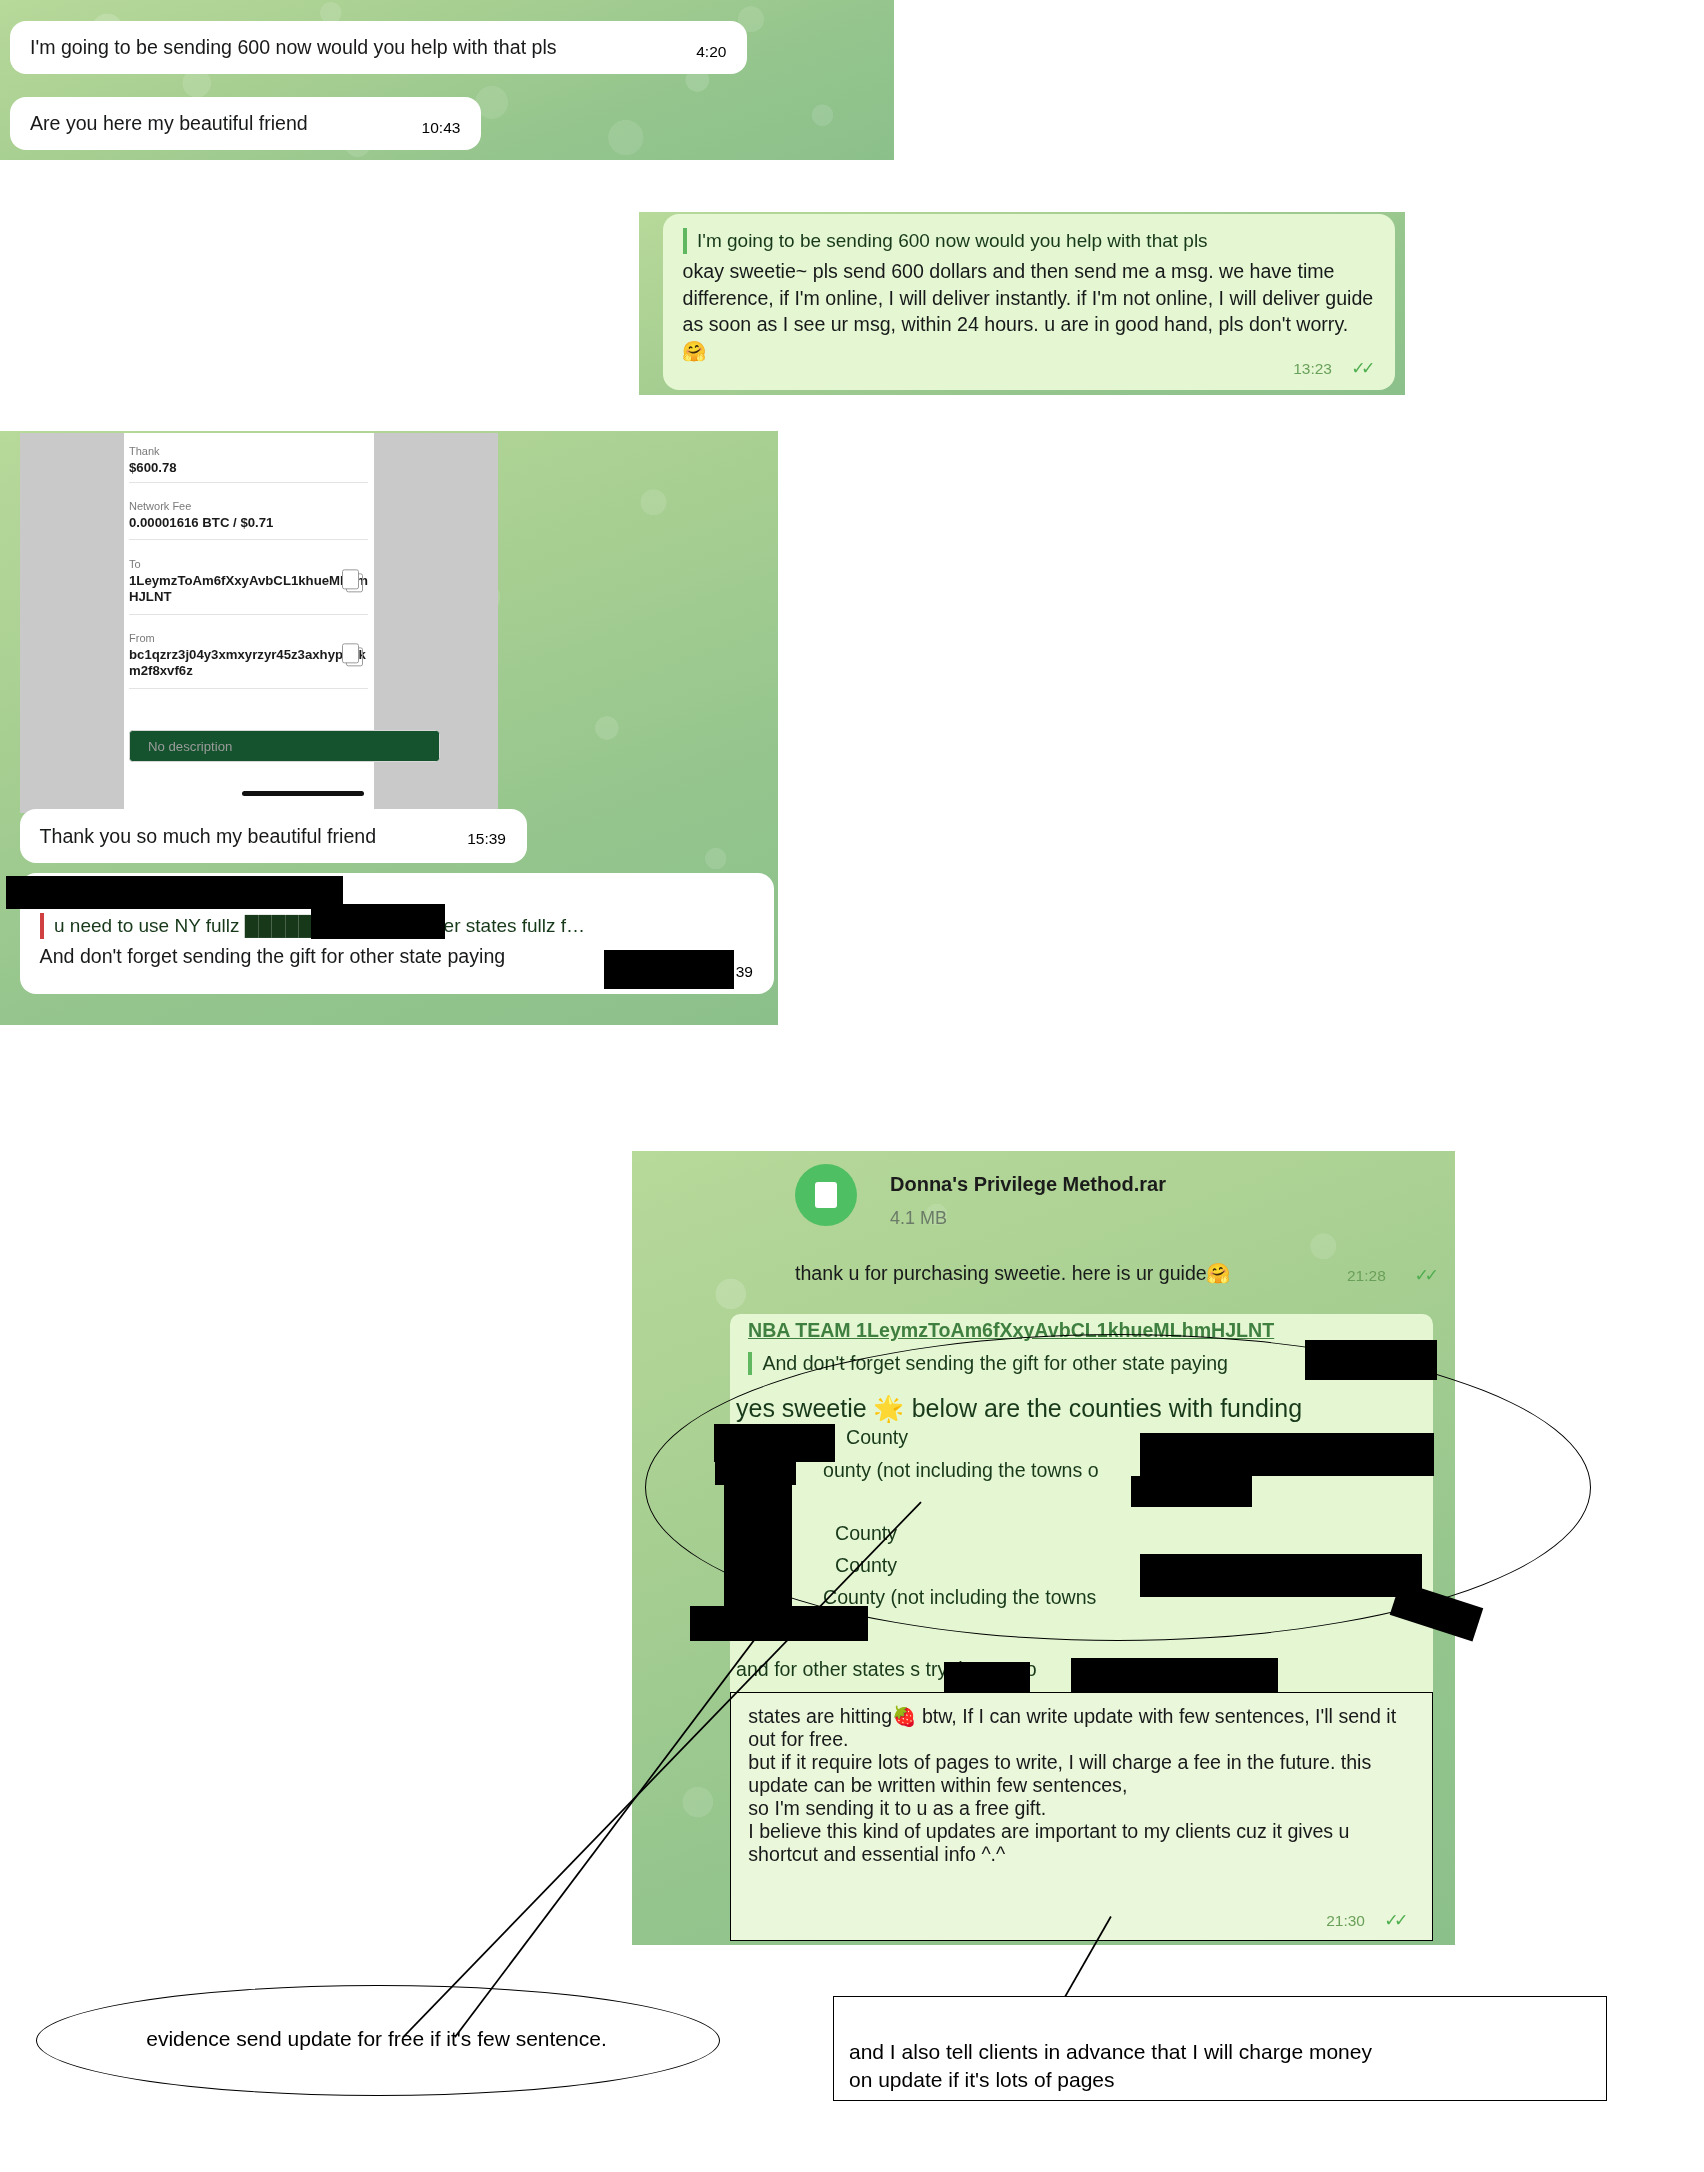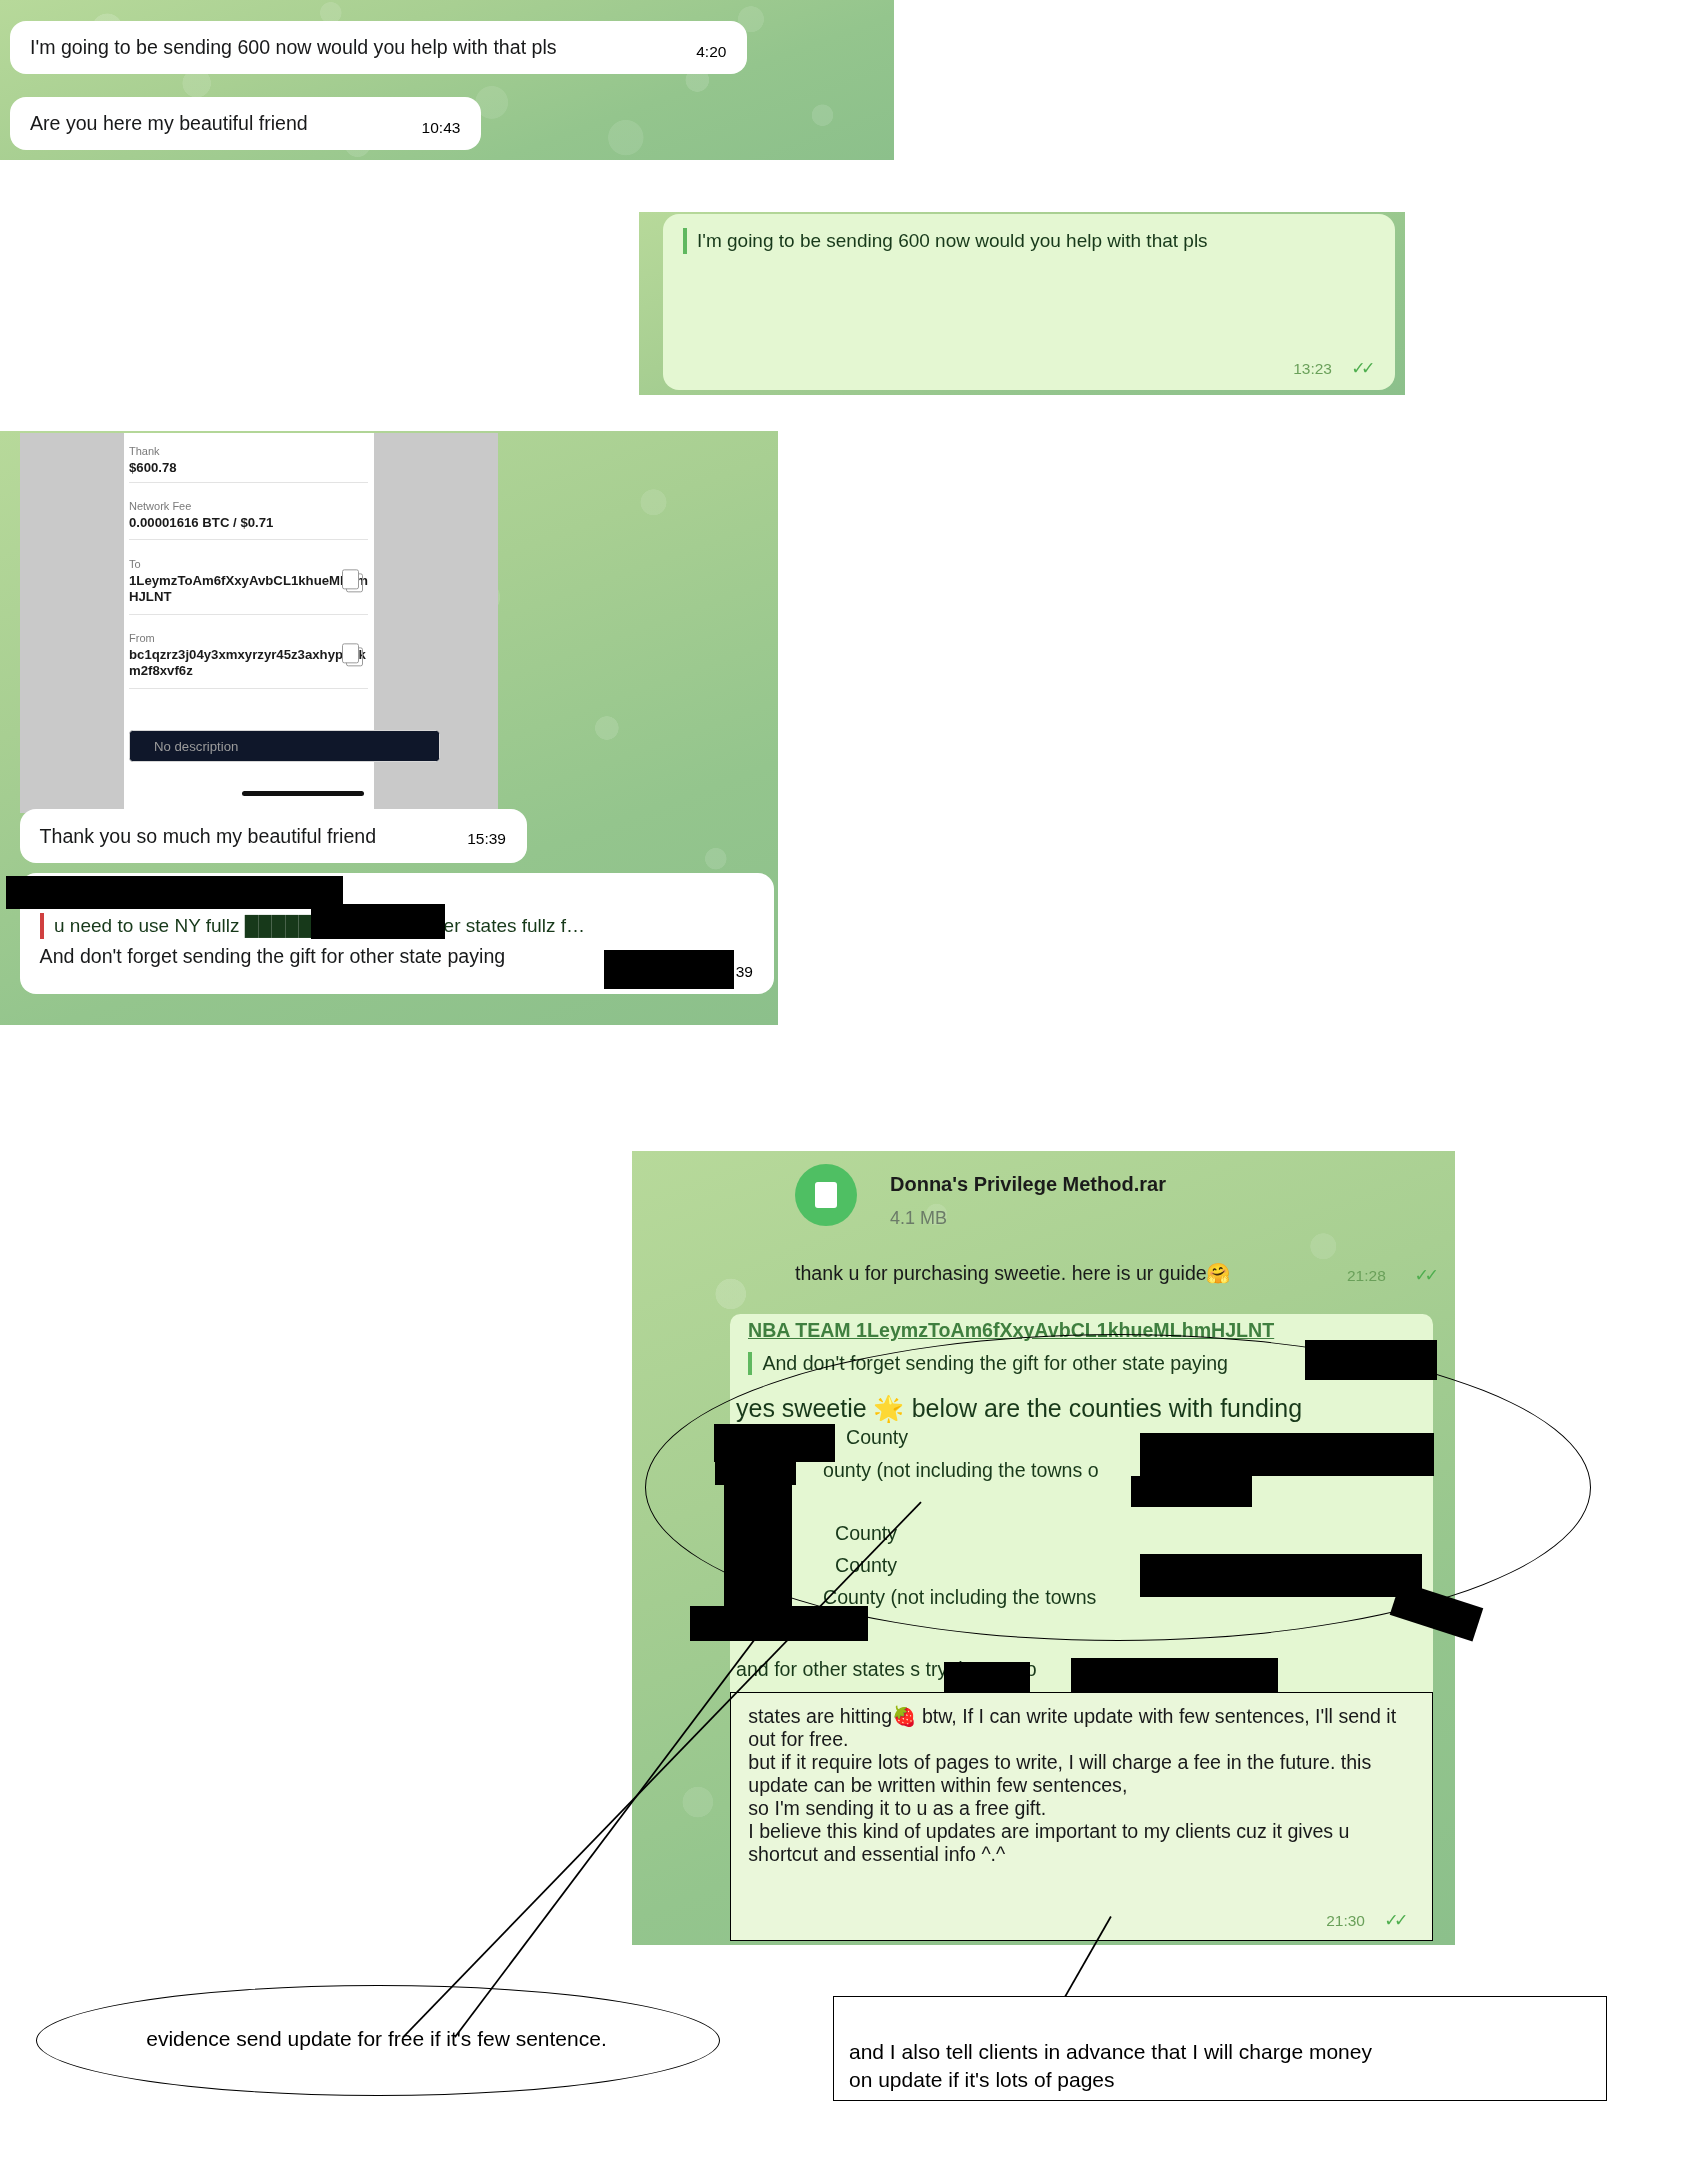--- a/index.html
+++ b/index.html
@@ -143,27 +143,27 @@
     height: 17.3px;
     border: 1.7px solid #9a9a9a;
     border-radius: 2.3px;
     background: #fff;
     z-index: -1;
   }
   .w-desc-box {
     position: absolute;
     border: 0.6px solid #d7d7d7;
     border-radius: 3.5px;
-    background: #0f172a;
+    background: #14532d;
     color: #9b9b9b;
     font-size: 13.2px;
     box-sizing: border-box;
     display: flex;
     align-items: center;
-    padding-left: 24px;
+    padding-left: 18px;
   }
   .w-homebar {
     position: absolute;
     height: 5.2px;
     border-radius: 2.9px;
     background: #111;
   }
 
   
   .file-icon {
@@ -253,20 +253,21 @@
 
 <div class="bubble bubble-in" style="left:10.4px; top:97px; width:471px; height:53px; padding:12.7px 19.6px;">
   <span class="msg-text">Are you here my beautiful friend</span>
   <span class="msg-time" style="position:absolute; right:21px; bottom:11.5px;">10:43</span>
 </div>
 
 <div class="chat-bg" style="left:639px; top:212px; width:766px; height:183px;"></div>
 
 <div class="bubble bubble-out" style="left:663px; top:214px; width:732px; height:176px; padding:14px 19.6px 10.4px 19.6px;">
   <div class="quote">I'm going to be sending 600 now would you help with that pls</div>
+  <span class="msg-text">okay sweetie~ pls send 600 dollars and then send me a msg. we have time difference, if I'm online, I will deliver instantly. if I'm not online, I will deliver guide as soon as I see ur msg, within 24 hours. u are in good hand, pls don't worry. 🤗</span>
   <span class="msg-time out" style="position:absolute; right:63px; bottom:10.4px;">13:23</span>
   <span class="ticks" style="position:absolute; right:24px; bottom:9.2px;">✓✓</span>
 </div>
 
 <div class="chat-bg" style="left:0px; top:431px; width:778px; height:594px;"></div>
 
 <div class="wallet-card" style="left:20px; top:433px; width:478px; height:380px;">
   <div class="wallet-side" style="left:0; width:104px;"></div>
   <div class="wallet-side" style="right:0; width:124px;"></div>
 

